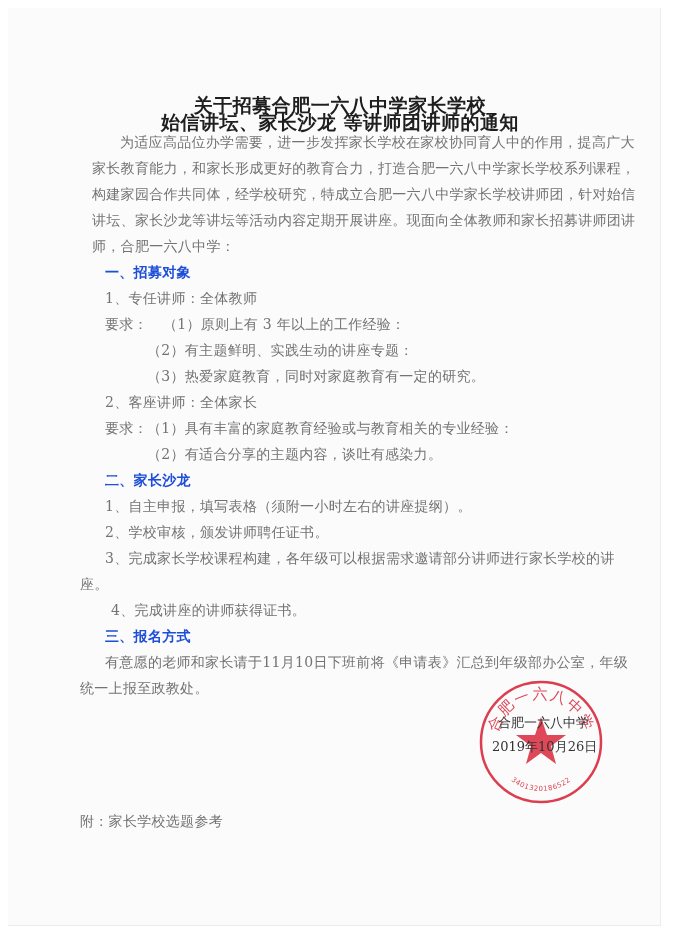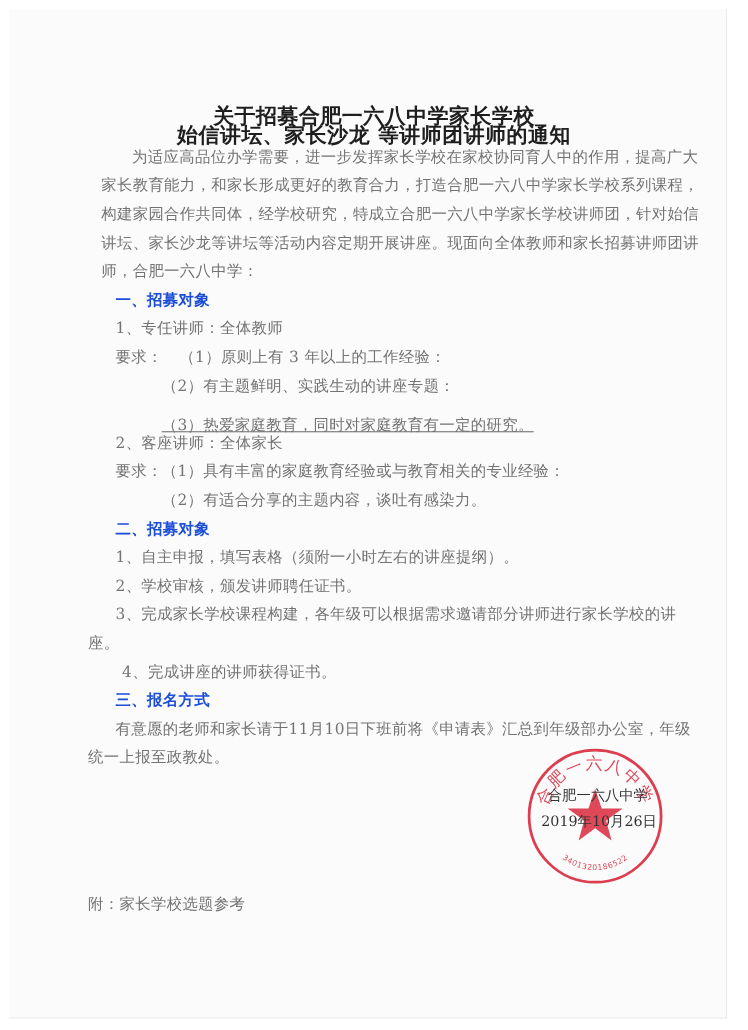--- a/index.html
+++ b/index.html
@@ -28,28 +28,28 @@
 <div class="line" style="left:92px; top:160px;">家长教育能力，和家长形成更好的教育合力，打造合肥一六八中学家长学校系列课程，</div>
 <div class="line" style="left:92px; top:186px;">构建家园合作共同体，经学校研究，特成立合肥一六八中学家长学校讲师团，针对始信</div>
 <div class="line" style="left:92px; top:212px;">讲坛、家长沙龙等讲坛等活动内容定期开展讲座。现面向全体教师和家长招募讲师团讲</div>
 <div class="line" style="left:92px; top:238px;">师，合肥一六八中学：</div>
 
 <div class="line bold" style="left:105px; top:264px;">一、招募对象</div>
 <div class="line" style="left:105px; top:290px;">1、专任讲师：全体教师</div>
 <div class="line" style="left:105px; top:316px;">要求：</div>
 <div class="line" style="left:163px; top:316px;">（1）原则上有 3 年以上的工作经验：</div>
 <div class="line" style="left:147px; top:342px;">（2）有主题鲜明、实践生动的讲座专题：</div>
-<div class="line" style="left:147px; top:378px;text-decoration:underline;">（3）热爱家庭教育，同时对家庭教育有一定的研究。</div>
+<div class="line" style="left:147px; top:368px;">（3）热爱家庭教育，同时对家庭教育有一定的研究。</div>
 
 <div class="line" style="left:105px; top:394px;text-align:right;">2、客座讲师：全体家长</div>
 <div class="line" style="left:105px; top:420px;">要求：</div>
 <div class="line" style="left:147px; top:420px;">（1）具有丰富的家庭教育经验或与教育相关的专业经验：</div>
 <div class="line" style="left:147px; top:446px;">（2）有适合分享的主题内容，谈吐有感染力。</div>
 
-<div class="line bold" style="left:105px; top:472px;">二、招募对象</div>
+<div class="line bold" style="left:105px; top:472px;">二、家长沙龙</div>
 <div class="line" style="left:105px; top:498px;">1、自主申报，填写表格（须附一小时左右的讲座提纲）。</div>
 <div class="line" style="left:105px; top:524px;">2、学校审核，颁发讲师聘任证书。</div>
 <div class="line" style="left:105px; top:550px;">3、完成家长学校课程构建，各年级可以根据需求邀请部分讲师进行家长学校的讲</div>
 <div class="line" style="left:80px; top:576px;">座。</div>
 <div class="line" style="left:111px; top:602px;">4、完成讲座的讲师获得证书。</div>
 
 <div class="line bold" style="left:105px; top:628px;">三、报名方式</div>
 <div class="line" style="left:105px; top:654px;">有意愿的老师和家长请于11月10日下班前将《申请表》汇总到年级部办公室，年级</div>
 <div class="line" style="left:80px; top:680px;">统一上报至政教处。</div>
 

